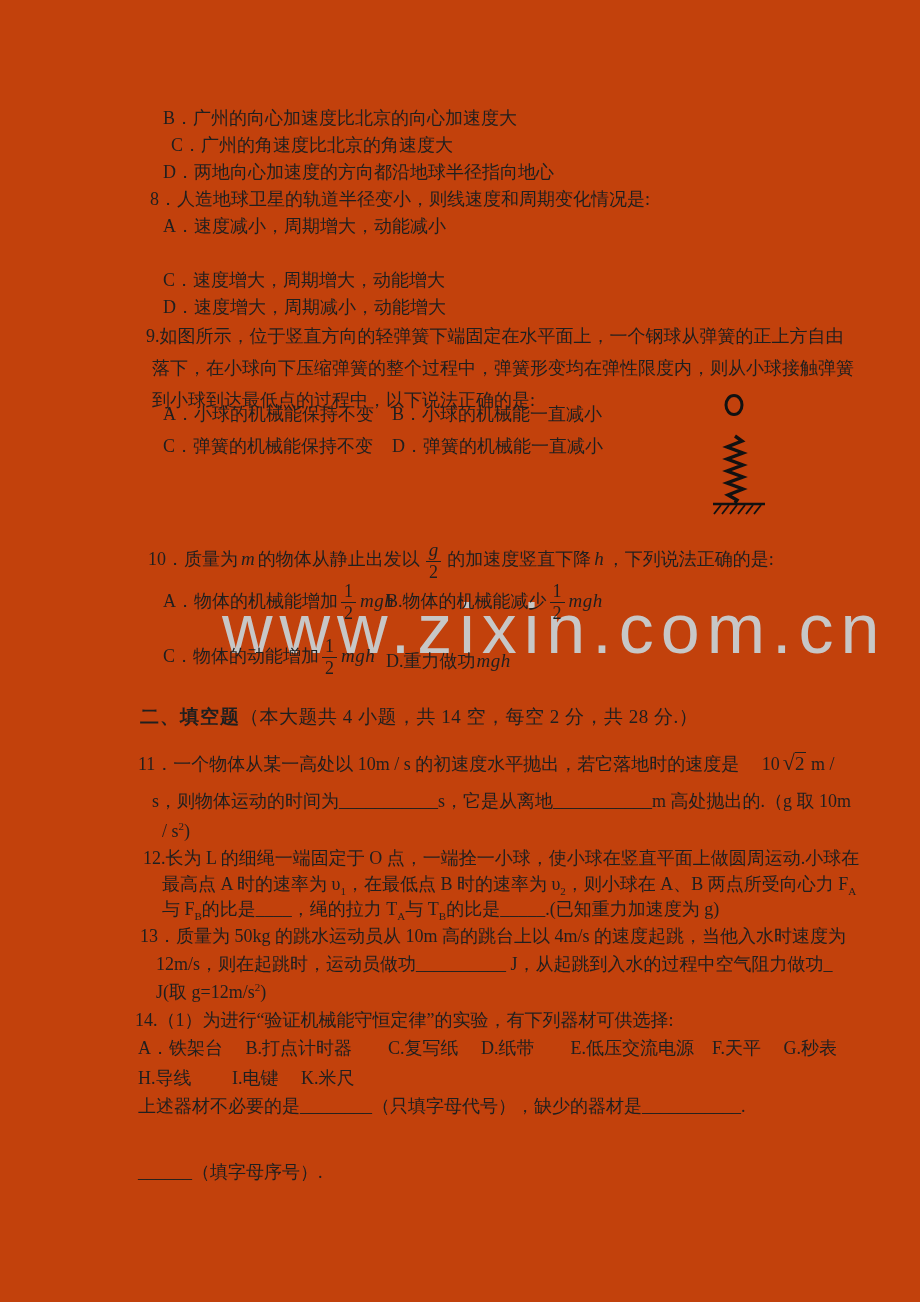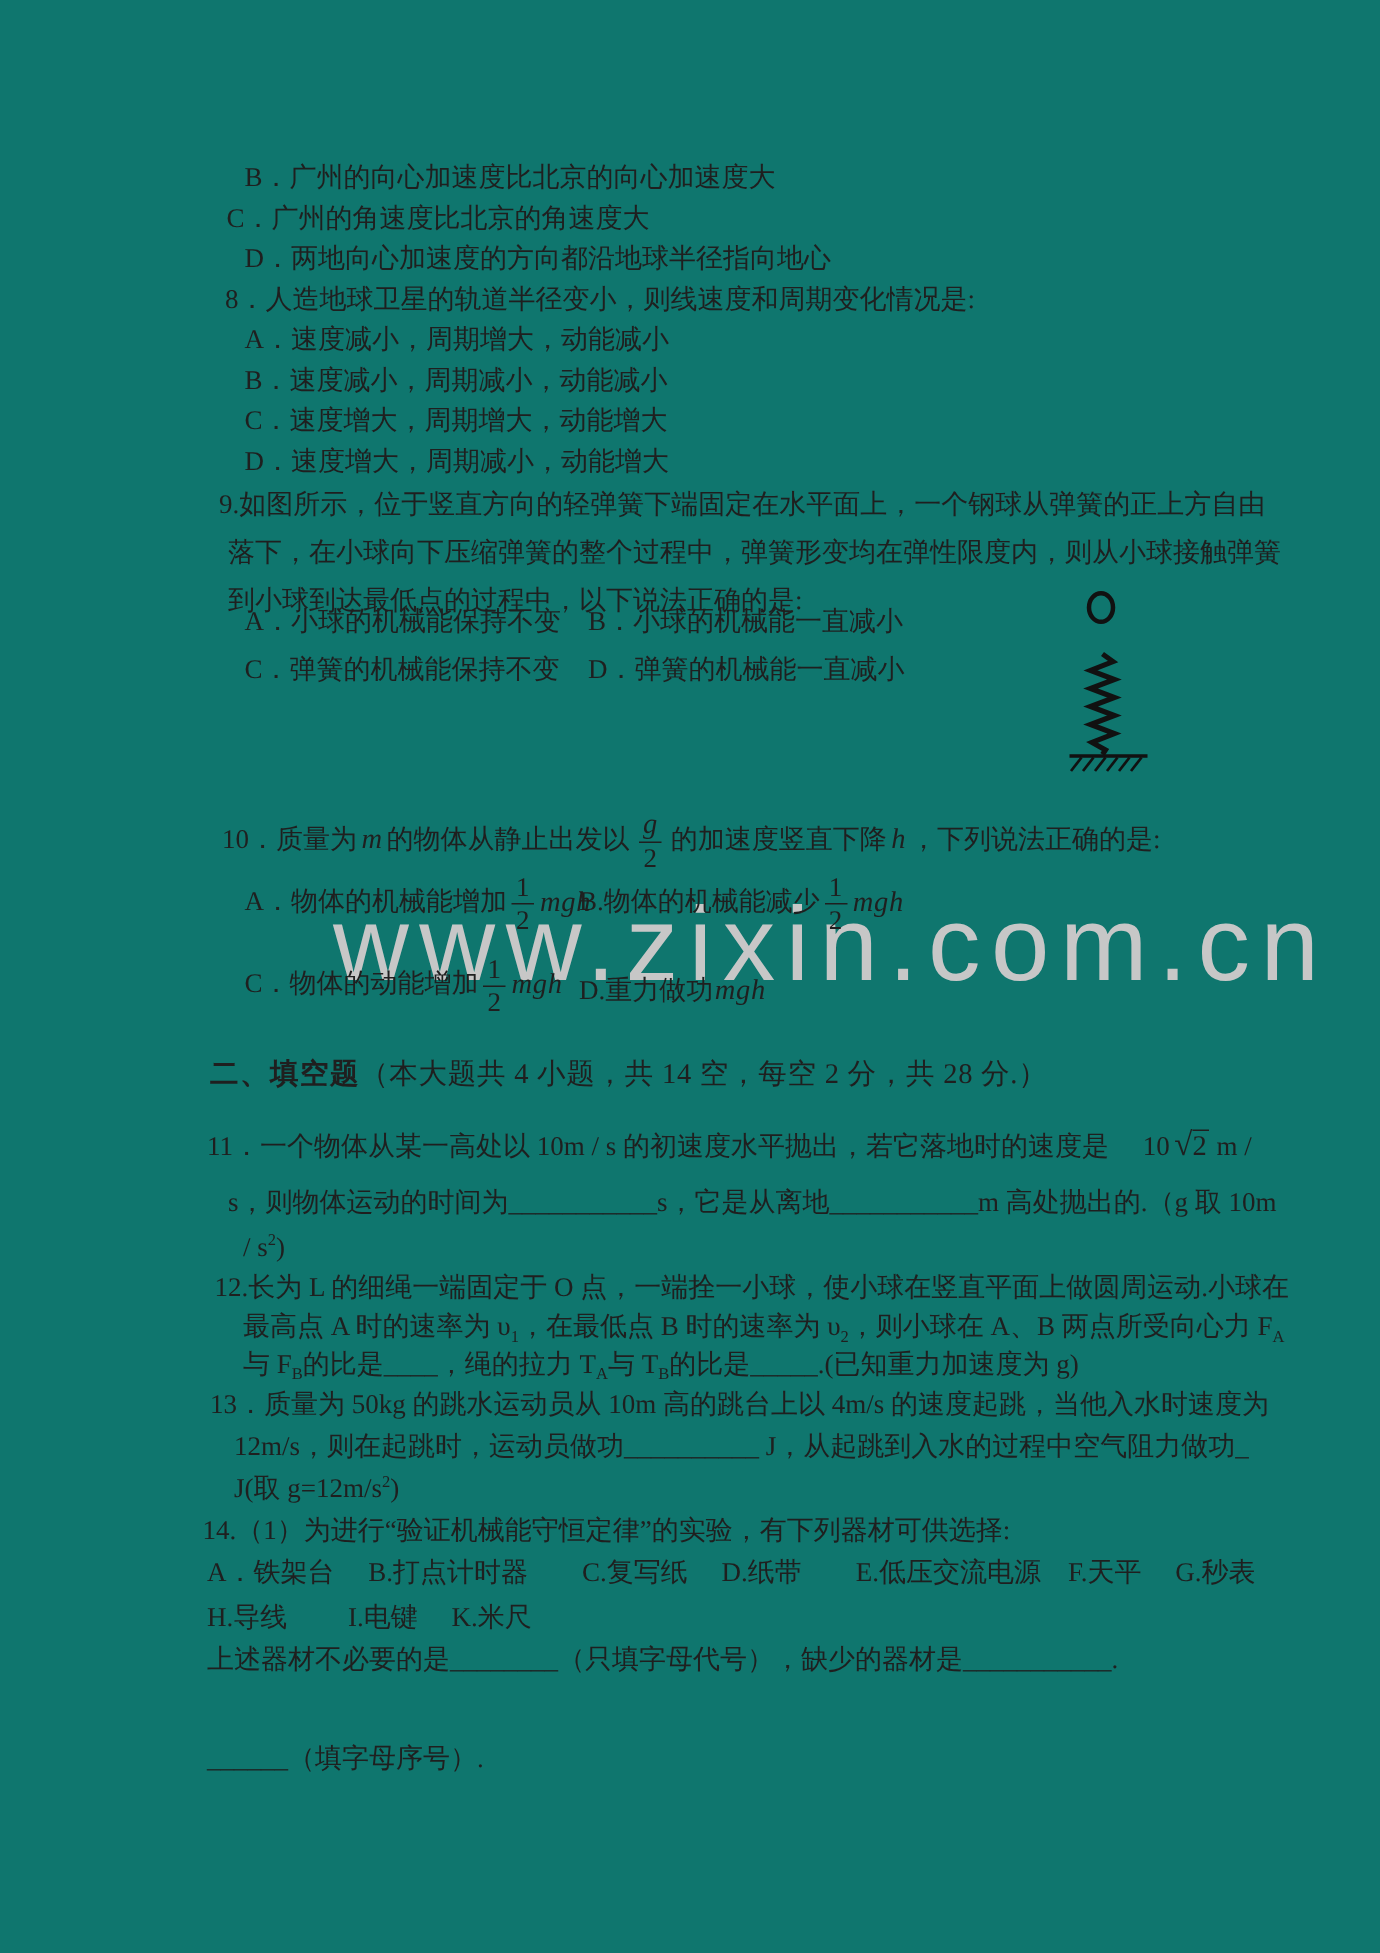--- a/index.html
+++ b/index.html
@@ -1,17 +1,17 @@
 <!DOCTYPE html>
 <html><head>
 <meta charset="utf-8">
 <style>
   html,body{margin:0;padding:0;background:#ffffff;}
   .page{
-    position:relative;width:920px;height:1302px;background:#0f766e;
+    position:relative;width:920px;height:1302px;background:#c2410c;
     color:#1f1f1f;font-family:"Liberation Serif","DejaVu Serif",serif;
     font-size:18px;overflow:hidden;
   }
   .line{position:absolute;white-space:nowrap;line-height:1.2;}
   .frac{display:inline-block;text-align:center;vertical-align:middle;line-height:1.05;margin:0 3px;}
   .frac .num{display:block;border-bottom:1.5px solid #1f1f1f;padding:0 3px 1px 3px;}
   .frac .den{display:block;padding-top:1px;}
   .iv{font-style:italic;margin:0 3px;font-size:19px;}
   .formula{font-style:italic;font-size:19px;letter-spacing:.5px;margin-left:1px;}
   sub{font-size:11px;line-height:0;}
@@ -26,26 +26,25 @@
     font-size:70px;letter-spacing:7px;color:#c7c7c7;line-height:1;
   }
   svg .stroke{stroke:#111;fill:none;}
 </style>
 </head>
 <body>
 
 <div class="page">
 
   <div class="line" style="left:163px;top:108px">B．广州的向心加速度比北京的向心加速度大</div>
-  <div class="line" style="left:151px;top:135px">C．广州的角速度比北京的角速度大</div>
+  <div class="line" style="left:171px;top:135px">C．广州的角速度比北京的角速度大</div>
   <div class="line" style="left:163px;top:162px">D．两地向心加速度的方向都沿地球半径指向地心</div>
 
   <div class="line" style="left:150px;top:189px">8．人造地球卫星的轨道半径变小，则线速度和周期变化情况是:</div>
   <div class="line" style="left:163px;top:216px">A．速度减小，周期增大，动能减小</div>
-  <div class="line" style="left:163px;top:243px">B．速度减小，周期减小，动能减小</div>
   <div class="line" style="left:163px;top:270px">C．速度增大，周期增大，动能增大</div>
   <div class="line" style="left:163px;top:297px">D．速度增大，周期减小，动能增大</div>
 
   <div class="line" style="left:146px;top:326px">9.如图所示，位于竖直方向的轻弹簧下端固定在水平面上，一个钢球从弹簧的正上方自由</div>
   <div class="line" style="left:152px;top:358px">落下，在小球向下压缩弹簧的整个过程中，弹簧形变均在弹性限度内，则从小球接触弹簧</div>
   <div class="line" style="left:152px;top:390px">到小球到达最低点的过程中，以下说法正确的是:</div>
   <div class="line" style="left:163px;top:404px">A．小球的机械能保持不变</div>
   <div class="line" style="left:392px;top:404px">B．小球的机械能一直减小</div>
   <div class="line" style="left:163px;top:436px">C．弹簧的机械能保持不变</div>
   <div class="line" style="left:392px;top:436px">D．弹簧的机械能一直减小</div>

